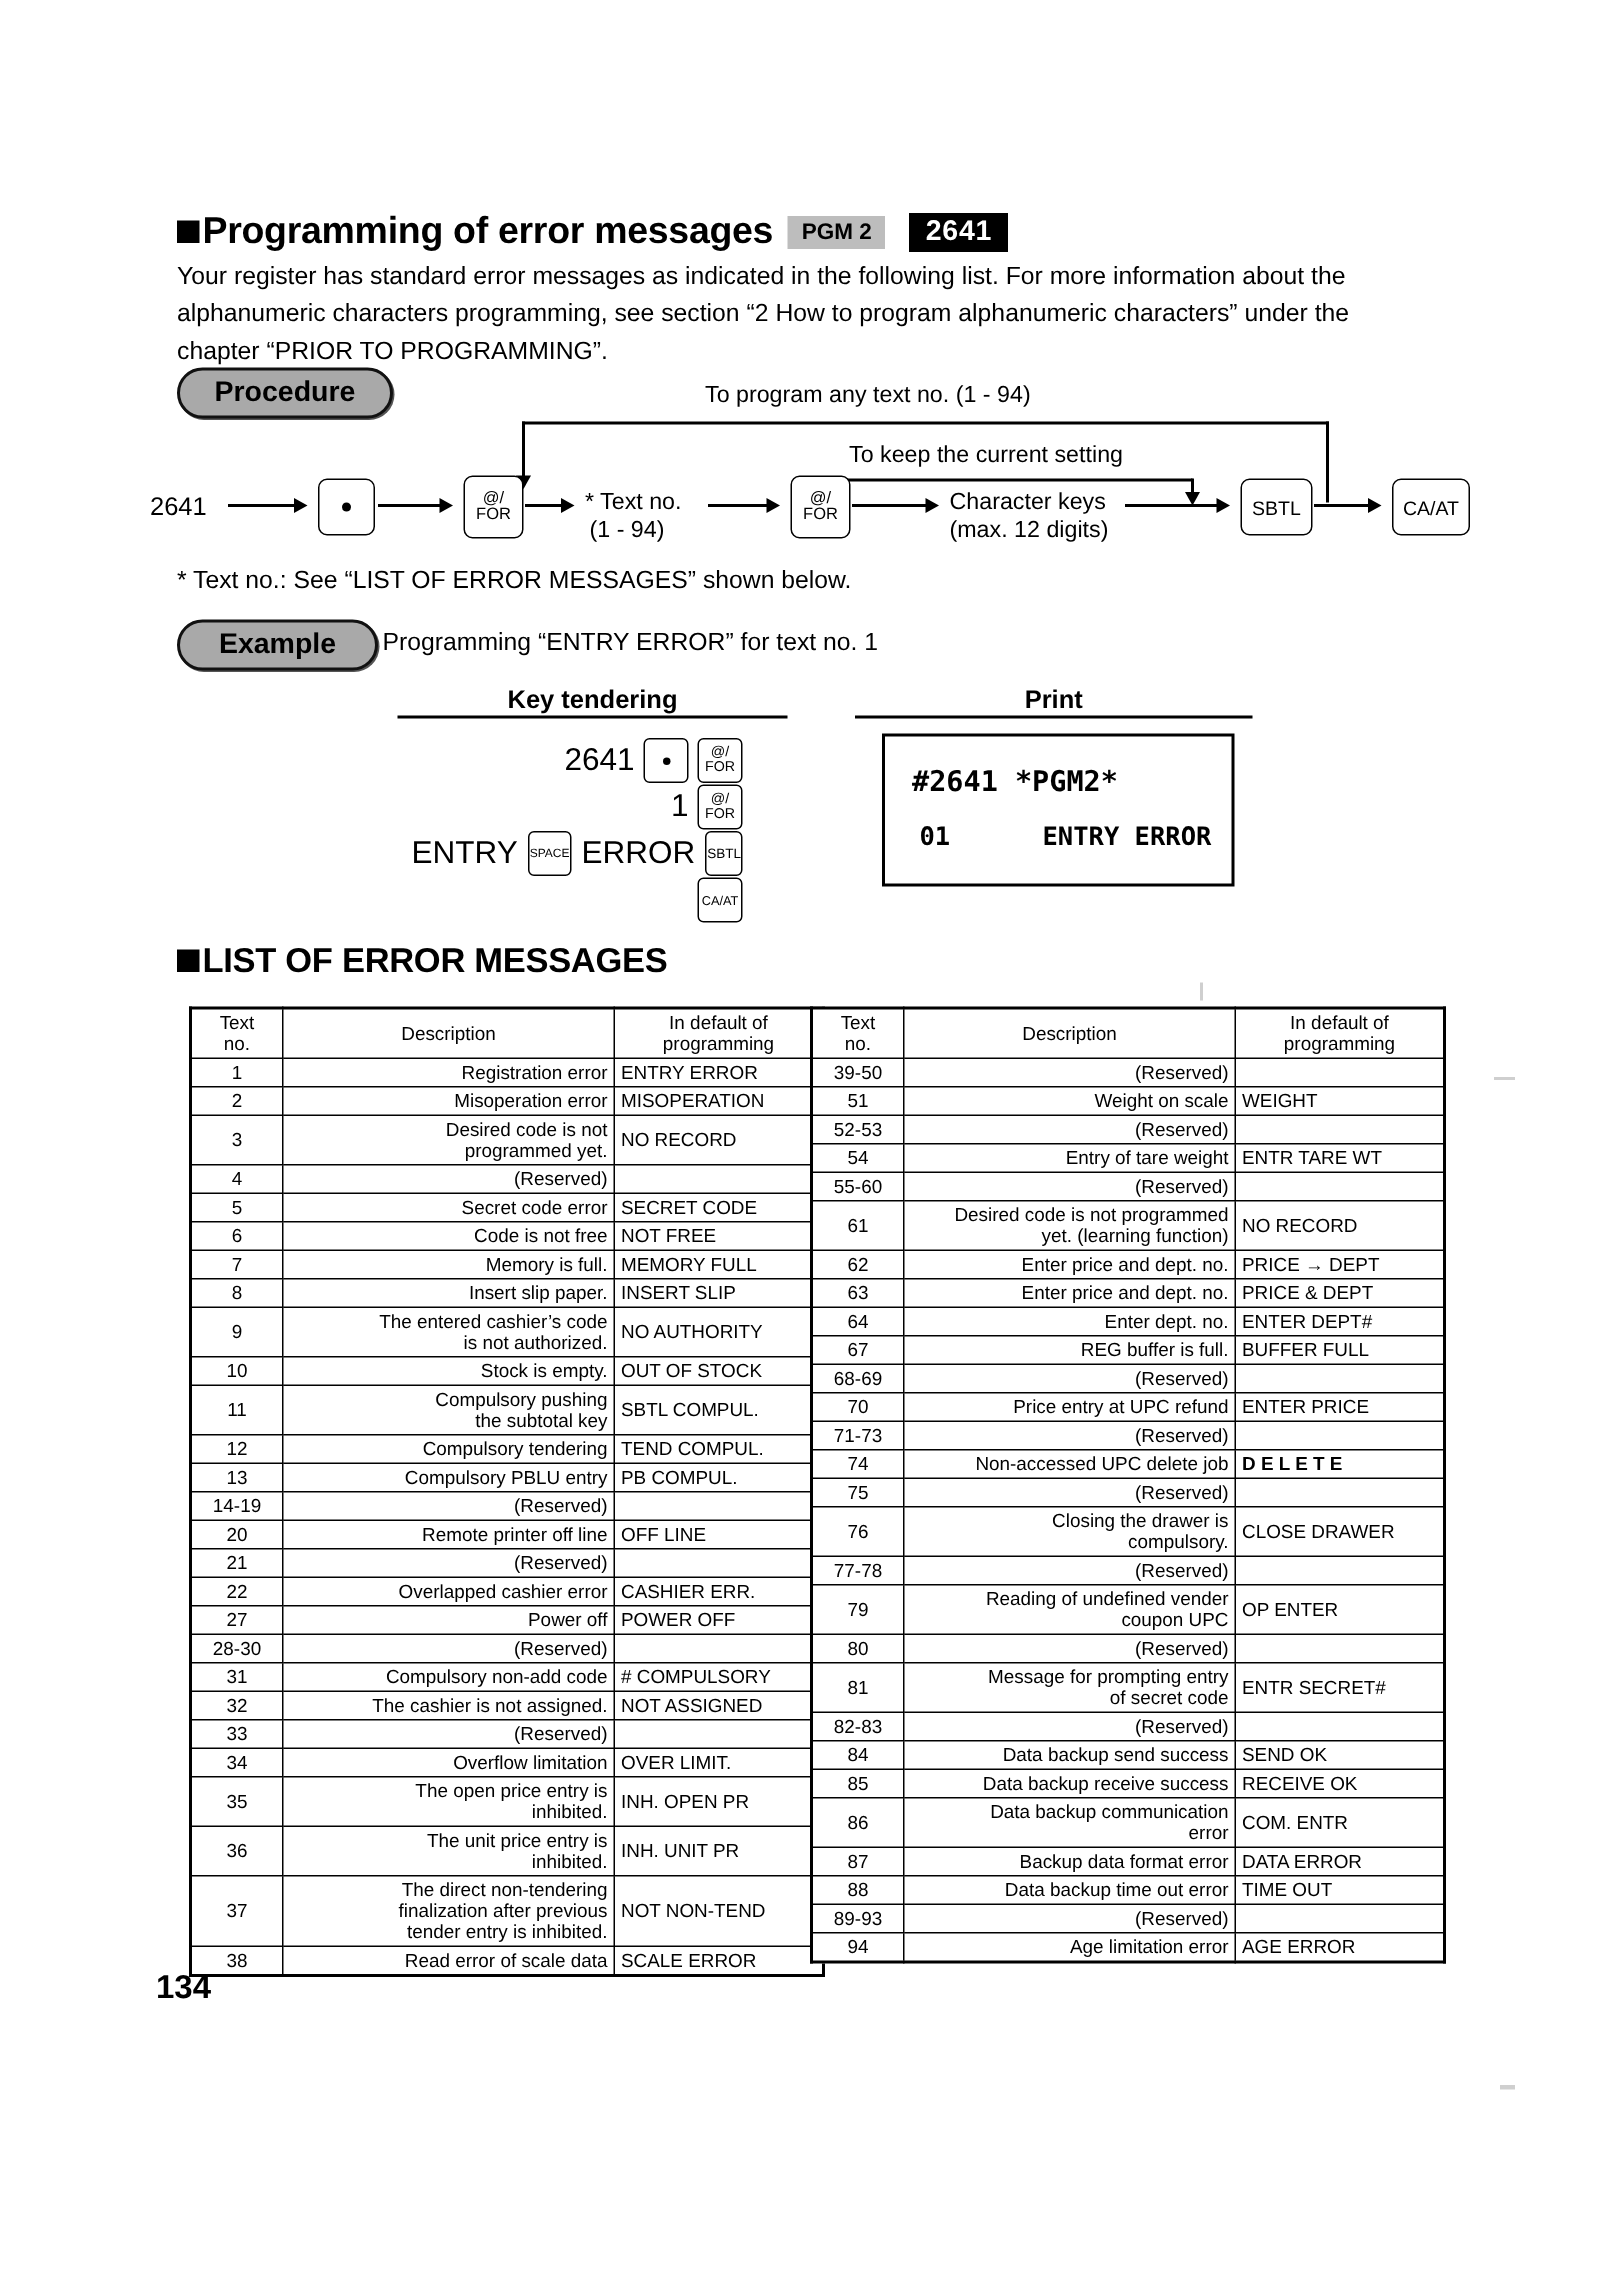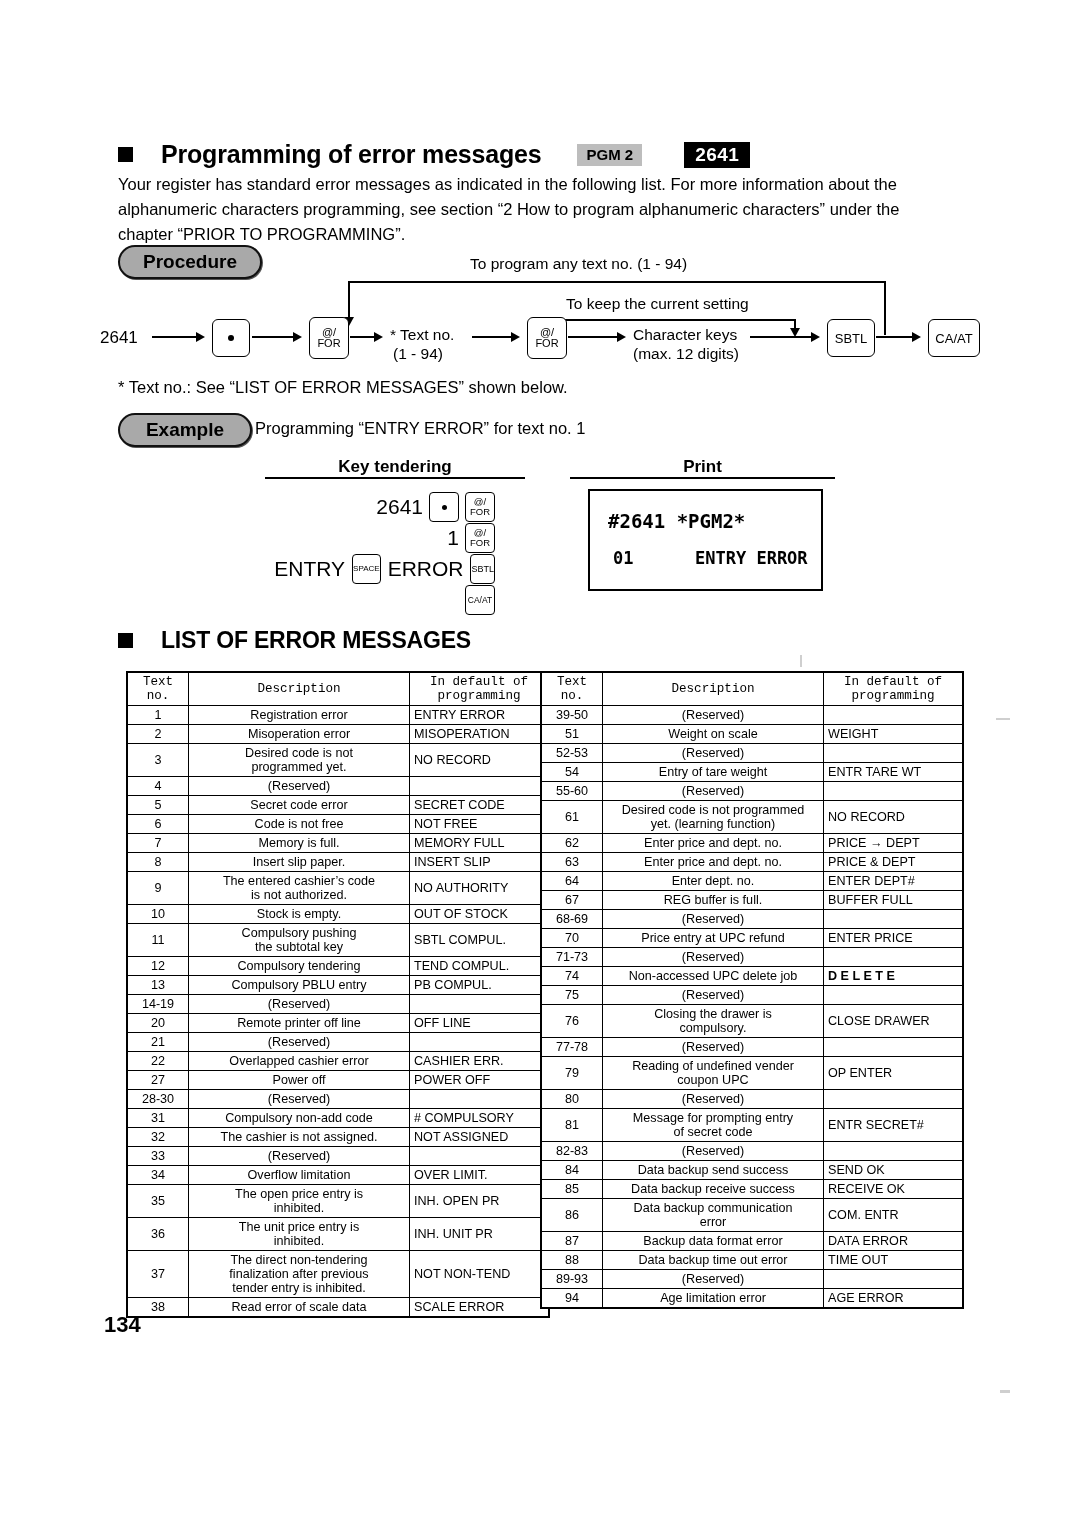--- a/index.html
+++ b/index.html
@@ -5,21 +5,21 @@
   html,body{margin:0;padding:0;background:#ffffff;}
   body{
     width:1080px;height:1528px;position:relative;overflow:hidden;
     font-family:"Liberation Sans","DejaVu Sans",sans-serif;
     color:#000;
     -webkit-font-smoothing:antialiased;
   }
   .page{position:absolute;left:0;top:0;width:1080px;height:1528px;}
 
   
-  .sec-head{position:absolute;display:flex;align-items:center;gap:28px;}
+  .sec-head{position:absolute;display:flex;align-items:center;gap:2px;}
   .sq{width:15px;height:15px;background:#000;display:inline-block;}
   .sec-title{font-size:25px;font-weight:bold;letter-spacing:-0.2px;}
   .badge-gray{
     background:#bdbdbd;color:#000;font-weight:bold;font-size:15px;
     padding:3px 9px 4px 9px;letter-spacing:0px;line-height:1;
   }
   .badge-black{
     background:#000;color:#fff;font-weight:bold;font-size:19px;
     padding:3px 11px 4px 11px;line-height:1;letter-spacing:0.5px;
   }
@@ -72,23 +72,23 @@
   .printbox{position:absolute;border:2px solid #000;background:#fff;}
   .pline{position:absolute;font-family:"DejaVu Sans Mono","Liberation Mono",monospace;
          font-weight:bold;letter-spacing:0px;white-space:pre;}
 
   
   table.err{position:absolute;border-collapse:collapse;table-layout:fixed;background:#fff;}
   table.err td,table.err th{
     border:1px solid #000;font-size:12.6px;padding:2px 4px;vertical-align:middle;
     font-weight:normal;line-height:14px;
   }
-  table.err th{text-align:center;font-weight:normal;font-family:Liberation Mono, monospace;}
+  table.err th{text-align:center;font-weight:normal;}
   td.c-no,th.c-no{width:52px;text-align:center;}
-  td.c-desc,th.c-desc{width:212px;text-align:center;}
+  td.c-desc,th.c-desc{width:212px;text-align:right;}
   td.c-def,th.c-def{width:130px;text-align:left;}
   table.err{border:2px solid #000;}
 
   .pageno{position:absolute;font-size:22px;font-weight:bold;}
 
   .speck{position:absolute;background:#cfcfcf;}
 </style>
 </head>
 <body>
 

